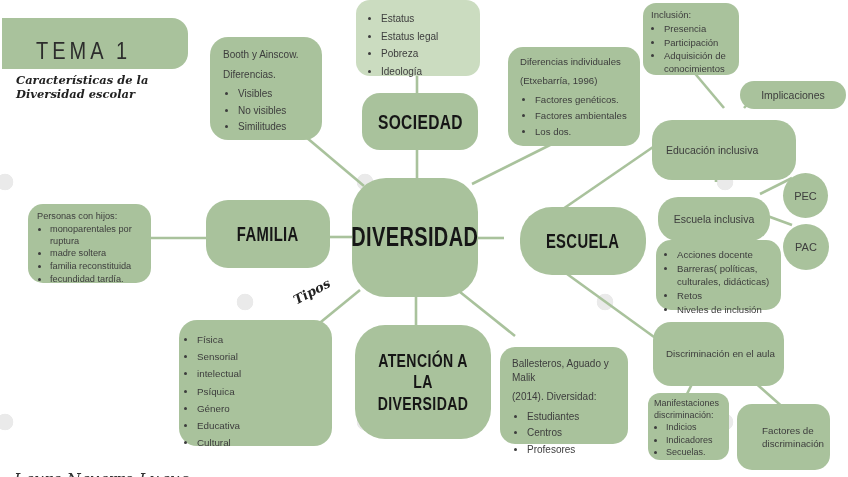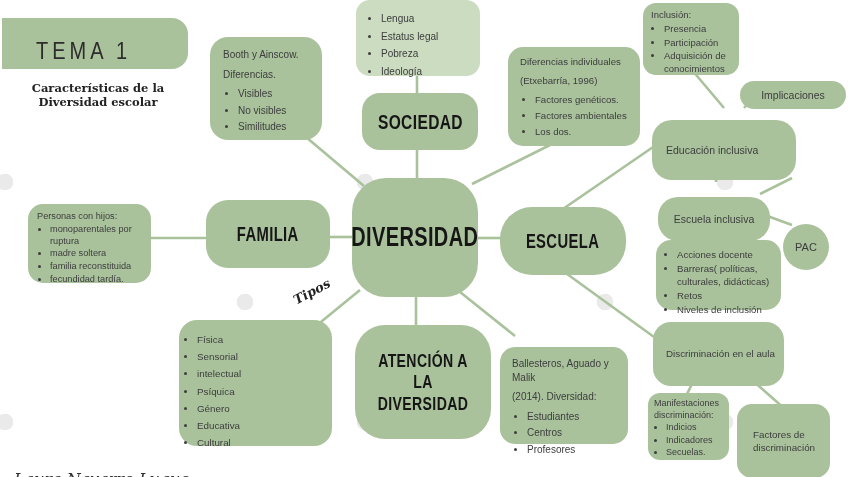--- a/index.html
+++ b/index.html
@@ -28,51 +28,51 @@
 
   .bubble{position:absolute;background:var(--green);color:var(--text);border-radius:18px;font-size:10px;line-height:1.35;}
   .bubble.light{background:var(--light);}
   .bubble p.tline{margin:0 0 6px 0;}
   .bubble ul{margin:0;padding-left:15px;list-style:disc;}
   .bubble li{margin:3px 0;}
 
   
   .tema{position:absolute;left:2px;top:18px;width:186px;height:51px;background:var(--green);border-radius:0 16px 16px 0;padding:20px 8px 4px 34px;}
   .tema-title{font-size:20px;letter-spacing:4px;color:#2c2c2c;transform:scale(1,1.15);transform-origin:left top;}
-  .tema-sub{font-family:"DejaVu Serif",serif;font-weight:bold;font-size:11.5px;color:#222;margin-top:20px;margin-left:-20px;text-align:center;}
+  .tema-sub{font-family:"DejaVu Serif",serif;font-style:italic;font-weight:bold;font-size:11.5px;color:#222;margin-top:12px;margin-left:-20px;text-align:left;}
 
   .script{font-family:"DejaVu Serif",serif;font-style:italic;color:#3c463a;}
   .tipos{position:absolute;left:292px;top:284px;font-size:13px;font-weight:bold;color:#222;transform:rotate(-28deg);}
   .signature{position:absolute;left:14px;top:470px;font-size:16px;color:#333;}
 
   .pill{position:absolute;background:var(--green);display:flex;align-items:center;justify-content:center;color:var(--text);margin-top:20px;}
   .circle{border-radius:50%;}
 
   
   #n-diversidad{left:352px;top:178px;width:126px;height:119px;border-radius:34px;}
   #n-sociedad{left:362px;top:93px;width:116px;height:57px;border-radius:18px;}
   #n-familia{left:206px;top:200px;width:124px;height:68px;border-radius:22px;}
-  #n-escuela{left:500px;top:207px;width:126px;height:68px;border-radius:32px;}
+  #n-escuela{left:520px;top:207px;width:126px;height:68px;border-radius:32px;}
   #n-atencion{left:355px;top:325px;width:136px;height:114px;border-radius:30px;}
 
   #b-empleo{left:356px;top:0;width:124px;height:76px;border-radius:14px;padding:8px 6px 6px 10px;}
   #b-booth{left:210px;top:37px;width:112px;height:103px;padding:11px 6px 6px 13px;font-size:10px;}
   #b-diferencias{left:508px;top:47px;width:132px;height:99px;border-radius:15px;padding:9px 5px 5px 12px;font-size:9.6px;}
   #b-inclusion{left:643px;top:3px;width:96px;height:72px;border-radius:13px;padding:6px 4px 4px 8px;font-size:9.5px;}
   #b-implicaciones{left:740px;top:61px;width:106px;height:28px;border-radius:14px;font-size:10.5px;}
   #b-educacion{left:652px;top:100px;width:144px;height:60px;border-radius:20px;justify-content:flex-start;padding-left:14px;font-size:10.5px;color:var(--text);}
   #b-escuela-inc{left:658px;top:177px;width:112px;height:44px;border-radius:20px;font-size:10.5px;}
   #c-pec{left:783px;top:153px;width:45px;height:45px;font-size:11px;}
   #c-pac{left:783px;top:204px;width:46px;height:46px;font-size:11px;}
   #b-acciones{left:656px;top:240px;width:125px;height:70px;border-radius:15px;padding:8px 3px 0 6px;font-size:9.6px;}
   #b-discriminacion{left:653px;top:322px;width:131px;height:64px;display:flex;align-items:center;padding-left:13px;font-size:9.8px;}
   #b-manifestaciones{left:648px;top:393px;width:81px;height:67px;border-radius:12px;padding:5px 2px 2px 6px;font-size:9px;line-height:1.28;}
   #b-manifestaciones ul{padding-left:12px;}
   #b-manifestaciones li{margin:1px 0;}
-  #b-factores{left:737px;top:404px;width:93px;height:74px;border-radius:15px;display:flex;align-items:center;padding-left:16px;font-size:9.8px;}
+  #b-factores{left:737px;top:404px;width:93px;height:66px;border-radius:15px;display:flex;align-items:center;padding-left:25px;font-size:9.8px;}
   #b-ballesteros{left:500px;top:327px;width:128px;height:97px;border-radius:15px;padding:10px 4px 4px 12px;font-size:10px;margin-top:20px;}
   #b-personas{left:28px;top:204px;width:123px;height:79px;border-radius:15px;padding:7px 3px 3px 9px;font-size:9.2px;line-height:1.28;}
   #b-personas ul{padding-left:13px;}
   #b-personas li{margin:1px 0;}
   #b-tipos{left:179px;top:320px;width:153px;height:126px;padding:9px 2px 4px 4px;display:flex;font-size:9.8px;}
   #b-tipos ul{flex:1;padding-left:14px;}
   #b-tipos li{margin:4px 0;}
   #b-acciones li{margin:1px 0;}
   #b-inclusion ul{padding-left:13px;}
   #b-inclusion li{margin:1px 0;}
@@ -106,21 +106,21 @@
     <line x1="752" y1="380" x2="786" y2="410"></line>
   </svg>
 
   <div class="tema">
     <div class="tema-title">TEMA 1</div>
     <div class="tema-sub">Características de la Diversidad escolar</div>
   </div>
 
   <div class="bubble light" id="b-empleo">
     <ul>
-        <li>Lengua</li>
+        <li>Estatus</li>
         <li>Estatus legal</li>
         <li>Pobreza</li>
         <li>Ideología</li>
       </ul>
   </div>
 
   <div class="bubble" id="b-booth">
     <p class="tline">Booth y Ainscow.</p>
     <p class="tline">Diferencias.</p>
     <ul>
@@ -154,20 +154,23 @@
   </div>
 
   <div class="pill" id="b-educacion">
     <span>Educación inclusiva</span>
   </div>
 
   <div class="pill" id="b-escuela-inc">
     <span>Escuela inclusiva</span>
   </div>
 
+  <div class="pill circle" id="c-pec">
+    <span>PEC</span>
+  </div>
   <div class="pill circle" id="c-pac">
     <span>PAC</span>
   </div>
 
   <div class="bubble" id="b-acciones">
     <ul>
         <li>Acciones docente</li>
         <li>Barreras( políticas, culturales, didácticas)</li>
         <li>Retos</li>
         <li>Niveles de inclusión</li>

